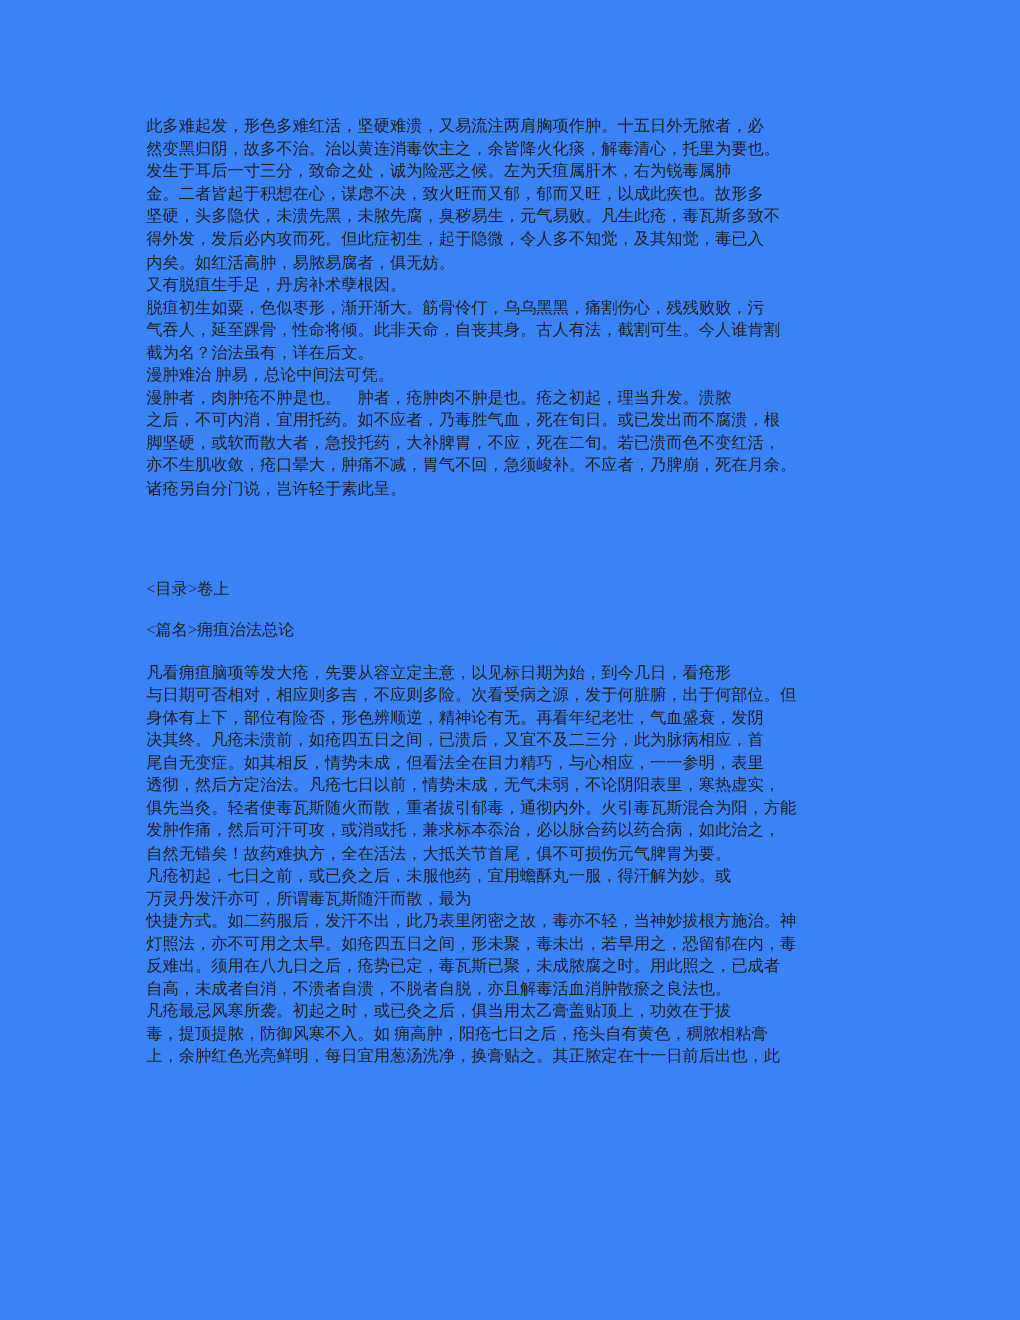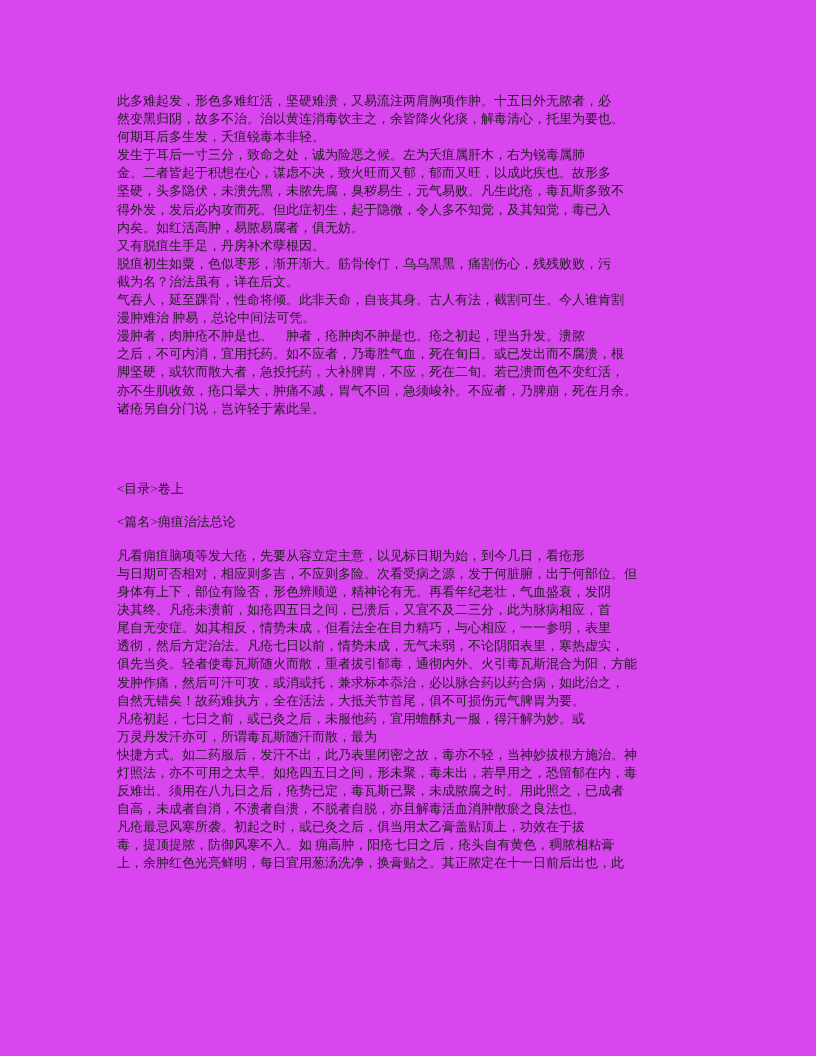--- a/index.html
+++ b/index.html
@@ -10,21 +10,21 @@
   body {
     width: 816px;
     height: 1056px;
     overflow: hidden;
     font-family: "Liberation Serif", "DejaVu Serif", serif;
   }
   .page {
     position: relative;
     width: 816px;
     height: 1056px;
-    background: #d946ef;
+    background: #3b82f6;
     box-sizing: border-box;
     padding: 92px 90px 0 117px;
   }
   .text-block {
     width: 600px;
   }
   .line {
     font-size: 13px;
     line-height: 18.1px;
     color: #1f1f1f;
@@ -38,39 +38,38 @@
 </head>
 <body>
 
 <div class="page">
   <div class="text-block">
 
       <div class="line">此多难起发，形色多难红活，坚硬难溃，又易流注两肩胸项作肿。十五日外无脓者，必</div>
 
       <div class="line">然变黑归阴，故多不治。治以黄连消毒饮主之，余皆降火化痰，解毒清心，托里为要也。</div>
 
-      <div class="line">何期耳后多生发，夭疽锐毒本非轻。</div>
 
       <div class="line">发生于耳后一寸三分，致命之处，诚为险恶之候。左为夭疽属肝木，右为锐毒属肺</div>
 
       <div class="line">金。二者皆起于积想在心，谋虑不决，致火旺而又郁，郁而又旺，以成此疾也。故形多</div>
 
       <div class="line">坚硬，头多隐伏，未溃先黑，未脓先腐，臭秽易生，元气易败。凡生此疮，毒瓦斯多致不</div>
 
       <div class="line">得外发，发后必内攻而死。但此症初生，起于隐微，令人多不知觉，及其知觉，毒已入</div>
 
       <div class="line">内矣。如红活高肿，易脓易腐者，俱无妨。</div>
 
       <div class="line">又有脱疽生手足，丹房补术孽根因。</div>
 
       <div class="line">脱疽初生如粟，色似枣形，渐开渐大。筋骨伶仃，乌乌黑黑，痛割伤心，残残败败，污</div>
 
+      <div class="line">气吞人，延至踝骨，性命将倾。此非天命，自丧其身。古人有法，截割可生。今人谁肯割</div>
+
       <div class="line">截为名？治法虽有，详在后文。</div>
-
-      <div class="line">气吞人，延至踝骨，性命将倾。此非天命，自丧其身。古人有法，截割可生。今人谁肯割</div>
 
       <div class="line">漫肿难治 肿易，总论中间法可凭。</div>
 
       <div class="line">漫肿者，肉肿疮不肿是也。　肿者，疮肿肉不肿是也。疮之初起，理当升发。溃脓</div>
 
       <div class="line">之后，不可内消，宜用托药。如不应者，乃毒胜气血，死在旬日。或已发出而不腐溃，根</div>
 
       <div class="line">脚坚硬，或软而散大者，急投托药，大补脾胃，不应，死在二旬。若已溃而色不变红活，</div>
 
       <div class="line">亦不生肌收敛，疮口晕大，肿痛不减，胃气不回，急须峻补。不应者，乃脾崩，死在月余。</div>

